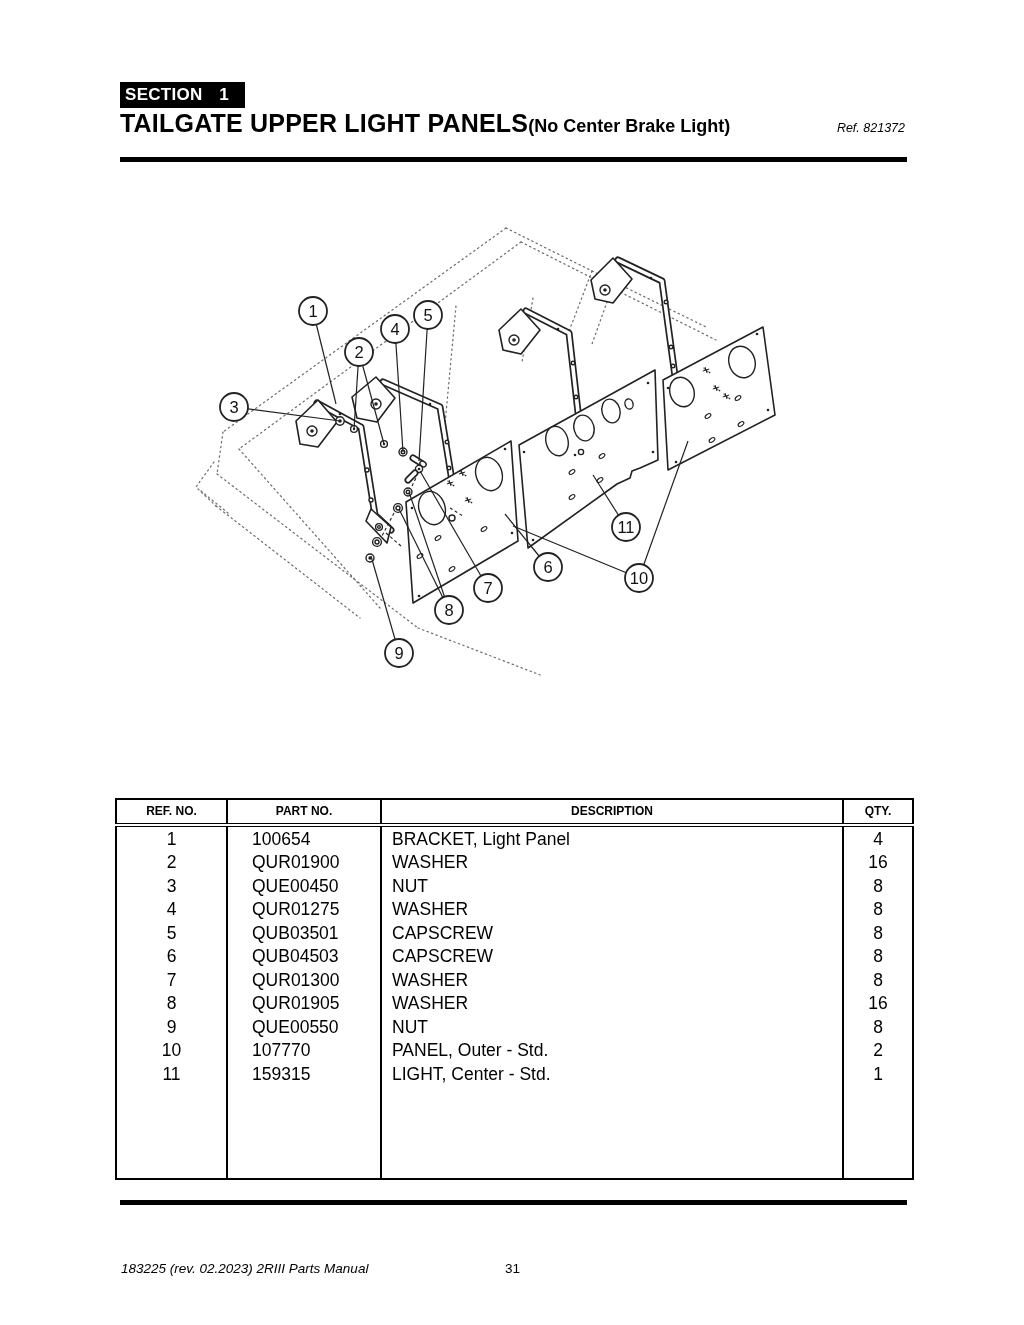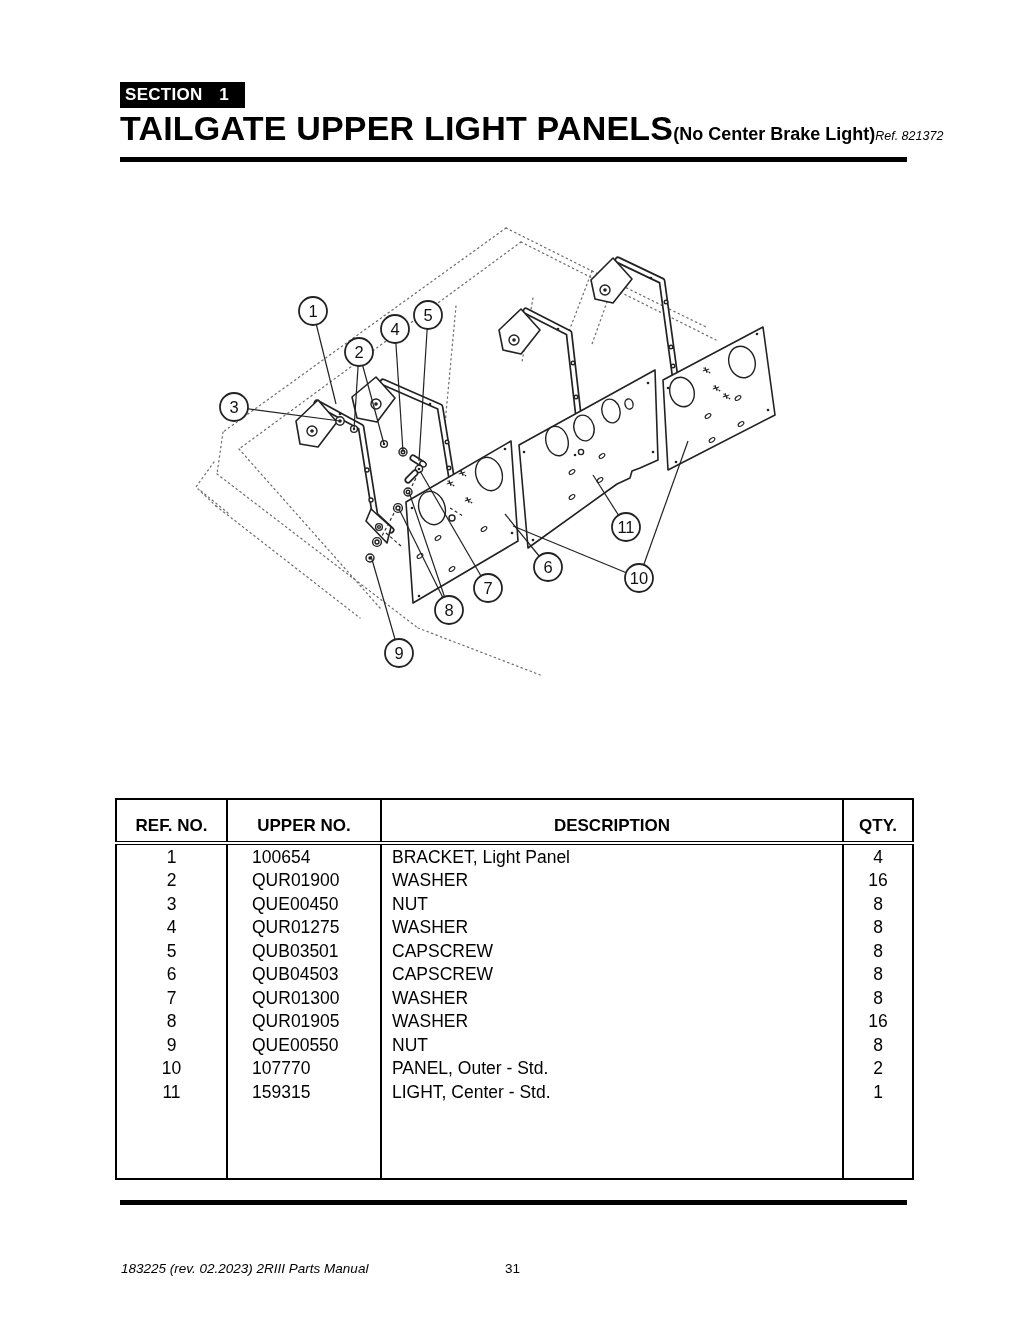--- a/index.html
+++ b/index.html
@@ -13,21 +13,21 @@
     position:absolute;left:120px;top:82px;width:125px;height:26px;
     background:#000;color:#fff;display:flex;align-items:center;
     font-weight:bold;font-size:17px;letter-spacing:.3px;
   }
   .section-badge .lbl{padding-left:5px;}
   .section-badge .num{margin-left:auto;padding-right:16px;}
   .title-row{
     position:absolute;left:120px;top:109px;width:787px;
     display:flex;align-items:baseline;white-space:nowrap;
   }
-  .page-title{font-size:34px;font-weight:bold;letter-spacing:.2px;}
+  .page-title{font-size:25px;font-weight:bold;letter-spacing:.2px;}
   .page-subtitle{font-size:18px;font-weight:bold;}
   .page-ref{font-size:12.5px;font-style:italic;margin-left:auto;padding-right:2px;}
   .rule{position:absolute;left:120px;width:787px;height:4.5px;background:#000;}
   .rule-top{top:157px;}
   .rule-bottom{top:1200px;}
   
   svg.diagram{position:absolute;left:0;top:0;}
   .leader{stroke:#222;stroke-width:1.2;}
   .callout-circle{fill:#fff;stroke:#222;stroke-width:1.8;}
   .callout-num{font-family:"Liberation Sans",sans-serif;font-size:16.5px;fill:#111;text-anchor:middle;}
@@ -40,22 +40,22 @@
   .dash{stroke:#222;stroke-width:1.1;fill:none;stroke-dasharray:3 2.6;}
   
   table.parts-table{
     position:absolute;left:115px;top:798px;width:797px;height:382px;
     border-collapse:collapse;table-layout:fixed;
     font-size:17.5px;
   }
   table.parts-table{border:2.5px solid #000;}
   .parts-table th{
     border:2px solid #000;border-bottom:4px double #000;
-    font-size:17px;font-weight:bold;text-align:center;
-    padding:16px 0 5px 0;
+    font-size:12px;font-weight:bold;text-align:center;
+    padding:4px 0 5px 0;
   }
   .parts-table td{
     border-left:2px solid #000;border-right:2px solid #000;
     padding:0;vertical-align:middle;line-height:1.05;
   }
   .parts-table tr.data-row td{height:23.5px;}
   .parts-table td.c0{text-align:center;}
   .parts-table td.c1{padding-left:24px;}
   .parts-table td.c2{padding-left:10px;}
   .parts-table td.c3{text-align:center;}
@@ -309,21 +309,21 @@
   <table class="parts-table">
     <colgroup>
       <col style="width:111px">
         <col style="width:154px">
         <col style="width:462px">
         <col style="width:70px">
     </colgroup>
     <thead>
       <tr>
         <th>REF. NO.</th>
-        <th>UPPER NO.</th>
+        <th>PART NO.</th>
         <th>DESCRIPTION</th>
         <th>QTY.</th>
       </tr>
     </thead>
     <tbody>
         <tr class="data-row">
           <td class="c0">1</td>
           <td class="c1">100654</td>
           <td class="c2">BRACKET, Light Panel</td>
           <td class="c3">4</td>

